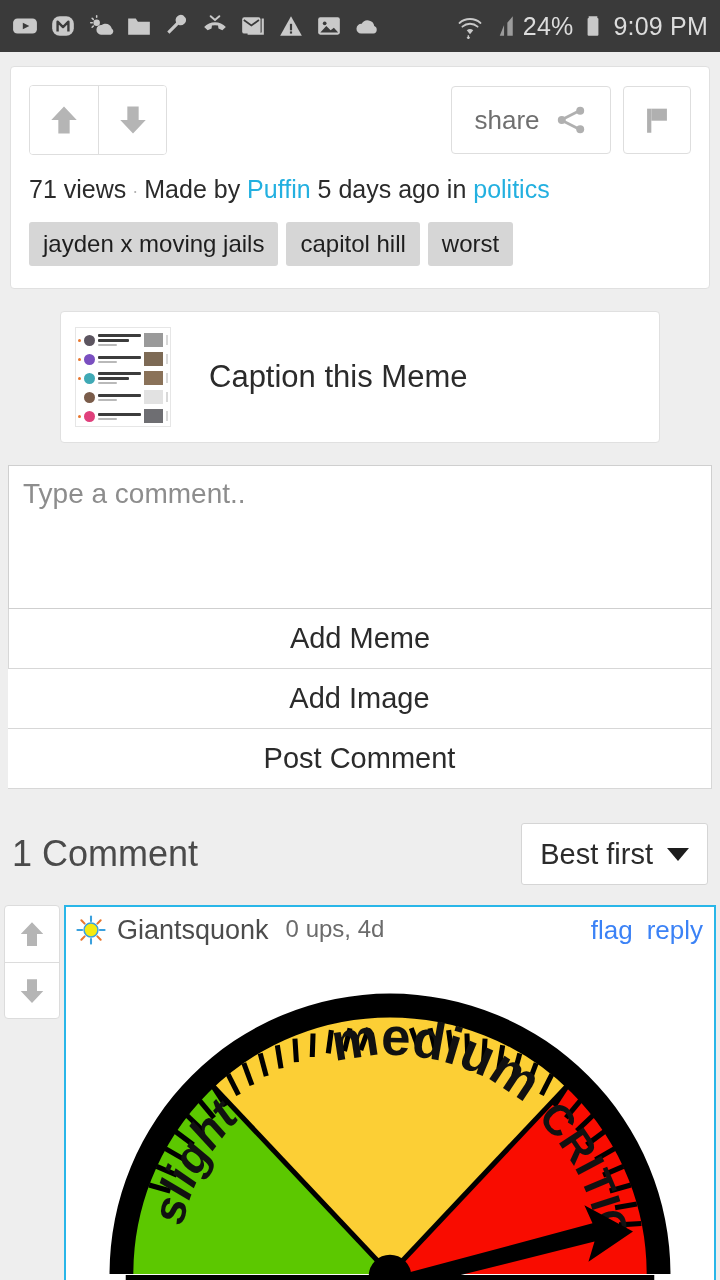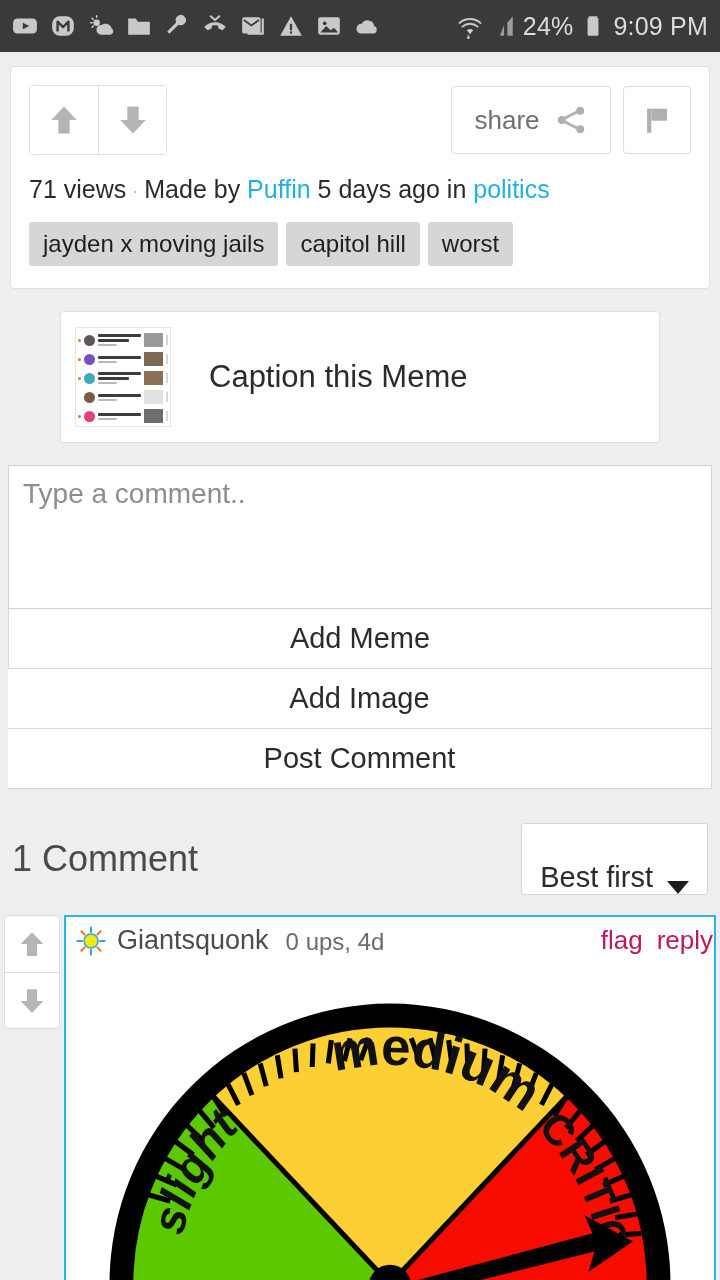--- a/index.html
+++ b/index.html
@@ -122,49 +122,49 @@
   .cbtn + .cbtn { border-left: none; }
 
   
   .comments-head {
     margin: 34px 12px 0 12px;
     display: flex; align-items: center; justify-content: space-between;
   }
   .ccount { font-size: 36px; color: #4a4a4a; font-weight: 300; }
   .sortbtn {
     background: #fff; border: 1px solid #d5d5d5; border-radius: 3px;
-    height: 72px; padding: 0 18px;
-    display: flex; align-items: flex-end; gap: 14px;
+    height: 62px; padding: 0 18px;
+    display: flex; align-items: center; gap: 14px;
     font-size: 29px; color: #2b2b2b;
   }
   .caret { width: 0; height: 0; border-left: 11px solid transparent; border-right: 11px solid transparent; border-top: 13px solid #1d1d1d; }
 
   
   .comment-row { margin: 20px 4px 0 4px; display: flex; align-items: flex-start; }
   .cvotes {
     width: 56px; flex: 0 0 auto;
     border: 1px solid #dcdcdc; border-radius: 4px;
     background: #fff; overflow: hidden;
   }
   .cvote { height: 56px; display: flex; align-items: center; justify-content: center; }
   .cvote + .cvote { border-top: 1px solid #dcdcdc; }
   .cvote svg { width: 30px; height: 32px; display: block; }
   .cbody {
     flex: 1; margin-left: 4px;
     border: 2px solid #29b6e8; background: #fff;
   }
   .chead {
-    display: flex; align-items: flex-end;
-    padding: 8px 1px 6px 10px;
+    display: flex; align-items: flex-start;
+    padding: 8px 11px 6px 10px;
   }
   .sun-ico { width: 30px; height: 30px; flex: 0 0 auto; }
   .cuser { font-size: 27px; color: #4c4c4c; margin-left: 11px; }
   .cmeta { font-size: 24px; color: #6b6b6b; margin-left: 17px; }
   .cactions { margin-left: auto; display: flex; gap: 14px; }
-  .cact { font-size: 26px; color: #be185d; }
+  .cact { font-size: 26px; color: #3b82f6; }
   .meme-img { width: 100%; display: block; background: #fff; }
   .ctext { font-size: 29px; color: #1f1f1f; padding: 12px 12px 14px 14px; }
 </style>
 </head>
 <body>
 
 <div class="statusbar">
   <div class="sb-left">
     <svg class="sb-ico" viewBox="0 0 24 24">
       <rect x="1" y="5" width="22" height="14" rx="4" fill="#c9c9c9"></rect>

